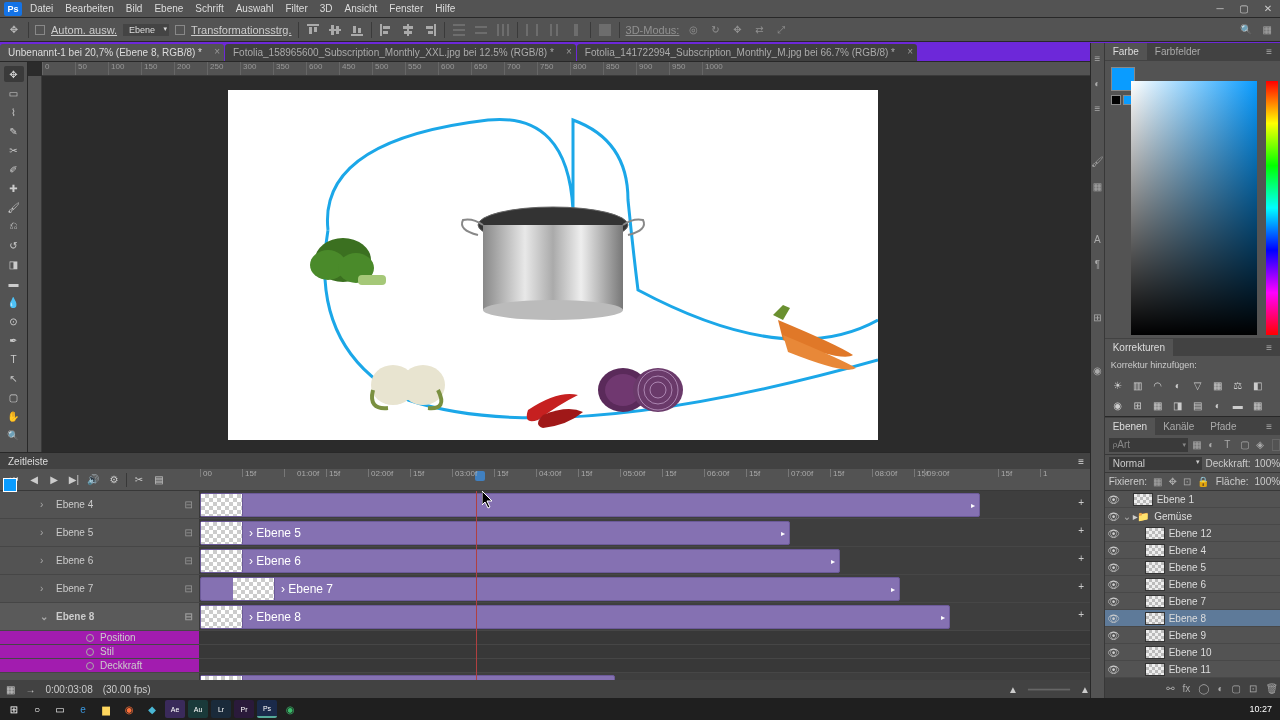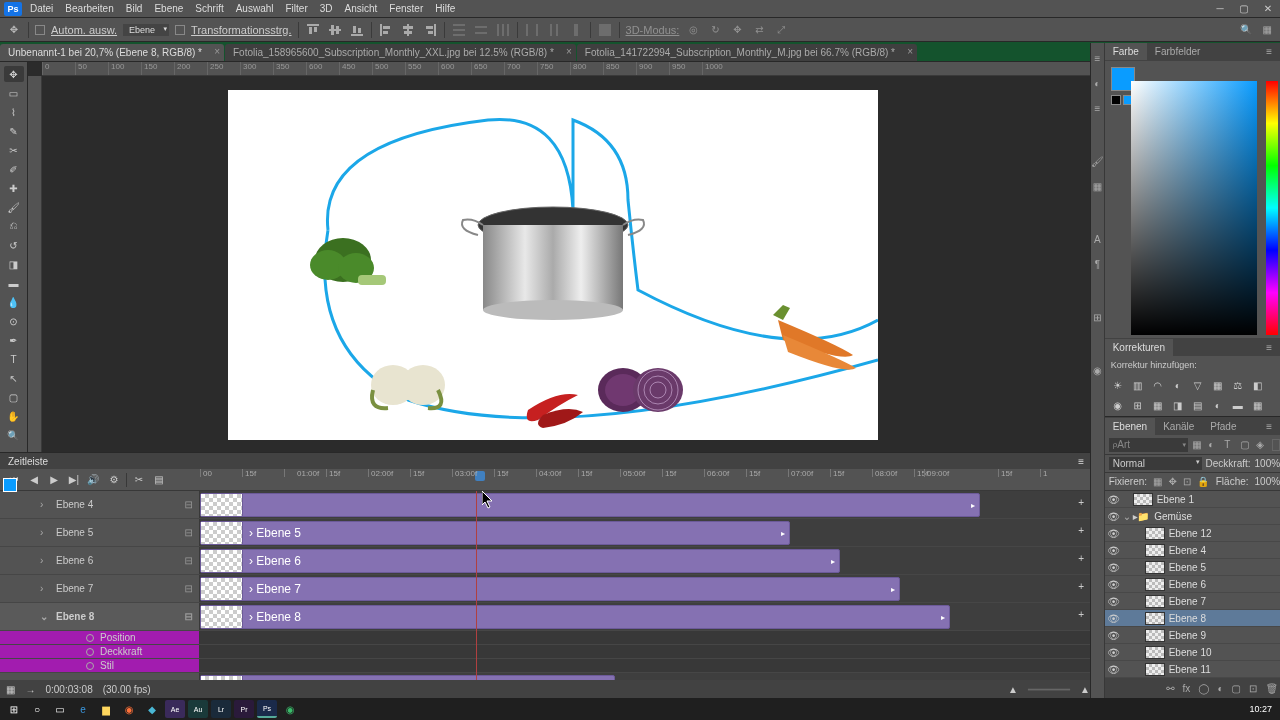--- a/index.html
+++ b/index.html
@@ -11,21 +11,21 @@
 .menubar .winctrl span { width: 24px; height: 18px; display: flex; align-items: center; justify-content: center; color: #ccc; cursor: pointer; }
 .optionsbar { background: #535353; height: 24px; display: flex; align-items: center; padding-left: 6px; border-bottom: 1px solid #282828; gap: 6px; }
 .optionsbar .icon { width: 16px; height: 16px; display: flex; align-items: center; justify-content: center; color: #bbb; }
 .optionsbar .chk { width: 10px; height: 10px; border: 1px solid #888; display: inline-block; vertical-align: middle; }
 .optionsbar .label { color: #ccc; font-size: 11px; text-decoration: underline; }
 .optionsbar .dd { background: #444; padding: 1px 14px 1px 6px; font-size: 9px; position: relative; color: #ddd; }
 .optionsbar .dd:after { content: "▾"; position: absolute; right: 2px; font-size: 7px; }
 .optionsbar .sep { width: 1px; height: 16px; background: #3a3a3a; }
 .optionsbar .alignicon { width: 16px; height: 16px; display:flex; align-items:center; justify-content:center; }
 .optionsbar .alignicon svg { width:12px; height:12px; }
-.tabsbar { background: #14532d; height: 20px; display: flex; align-items: flex-end; border-bottom: 1px solid #282828; position: relative; }
+.tabsbar { background: #6d28d9; height: 20px; display: flex; align-items: flex-end; border-bottom: 1px solid #282828; position: relative; }
 .tab { background: #535353; color: #ddd; font-size: 9px; padding: 3px 22px 3px 8px; margin-right: 1px; position: relative; border-top-left-radius: 3px; border-top-right-radius: 3px; }
 .tab.inactive { background: #3f3f3f; color: #aaa; text-align: center; }
 .tab .x { position: absolute; right: 4px; top: 2px; color: #999; cursor: pointer; }
 .workspace { display: flex; height: 614px; }
 .toolcol { width: 28px; background: #535353; border-right: 1px solid #282828; display: flex; flex-direction: column; align-items: center; padding-top: 4px; gap: 3px; }
 .toolcol .t { width: 20px; height: 16px; display: flex; align-items: center; justify-content: center; color: #ccc; border-radius: 2px; cursor: pointer; }
 .toolcol .t.sel { background: #3a3a3a; }
 .toolcol .fgbg { margin-top: 4px; position: relative; width: 22px; height: 22px; }
 .toolcol .fgbg .fg { position:absolute; width:14px; height:14px; background:#0a9cff; border:1px solid #fff; top:0; left:0; z-index:2;}
 .toolcol .fgbg .bg { position:absolute; width:14px; height:14px; background:#fff; border:1px solid #999; bottom:0; right:0; }
@@ -426,21 +426,21 @@
           <span class="add">+</span>
         </div>
       </div>
       <div class="tl-row">
         <div class="tl-label">
           <span class="toggle">›</span>
           <span class="name">Ebene 7</span>
           <span class="hicon">⊟</span>
         </div>
         <div class="tl-track">
-          <div class="clip" style="left: 0px; width: 700px;">
+          <div class="clip" style="left: 0px; width: 700px; padding-left: 32px;">
             <div class="thumb"></div>
             <span class="cliplabel">› Ebene 7</span>
             <span style="margin-left:auto;margin-right:4px;color:#fff;font-size:8px">▸</span>
           </div>
           <span class="add">+</span>
         </div>
       </div>
       <div class="tl-row sel">
         <div class="tl-label">
           <span class="toggle">⌄</span>
@@ -461,29 +461,29 @@
           <span class="toggle"></span>
           <span class="stop"></span>
           <span class="name">Position</span>
         </div>
         <div class="tl-track"></div>
       </div>
       <div class="tl-row prop">
         <div class="tl-label">
           <span class="toggle"></span>
           <span class="stop"></span>
-          <span class="name">Deckkraft</span>
+          <span class="name">Stil</span>
         </div>
         <div class="tl-track"></div>
       </div>
       <div class="tl-row prop">
         <div class="tl-label">
           <span class="toggle"></span>
           <span class="stop"></span>
-          <span class="name">Stil</span>
+          <span class="name">Deckkraft</span>
         </div>
         <div class="tl-track"></div>
       </div>
       <div class="tl-row">
         <div class="tl-label"></div>
         <div class="tl-track">
           <div class="clip" style="left: 0px; width: 415px;">
             <div class="thumb"></div>
           </div>
           <span class="add">+</span>

